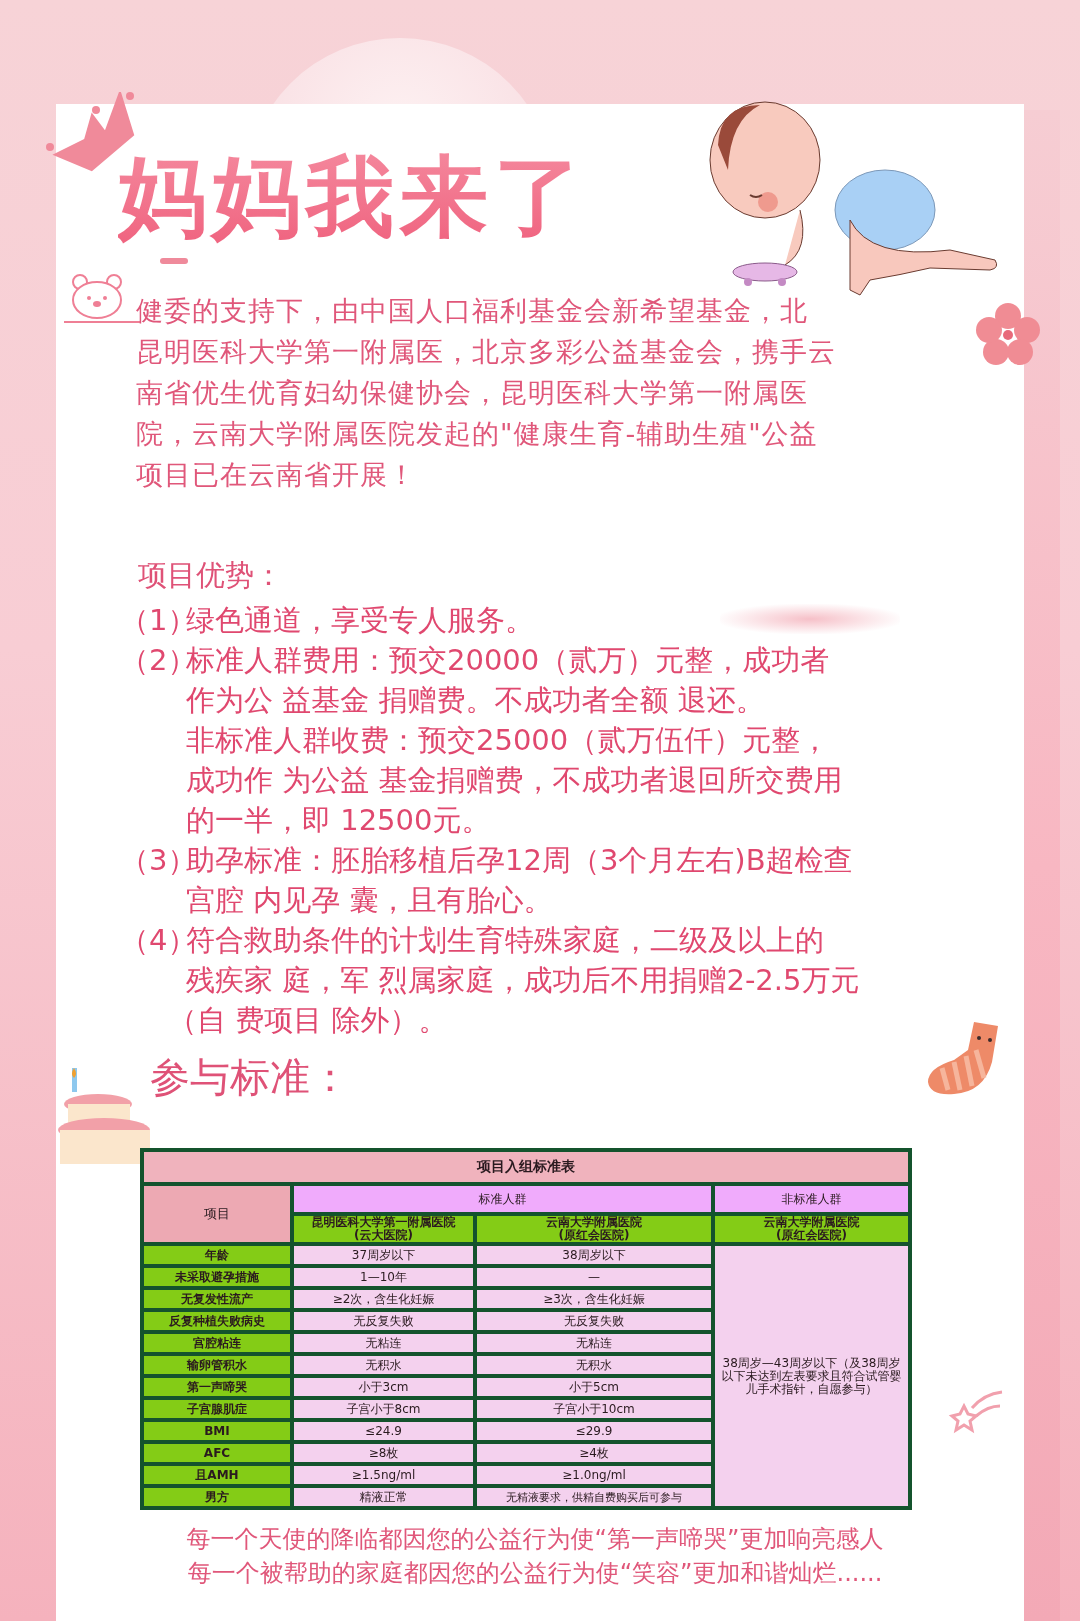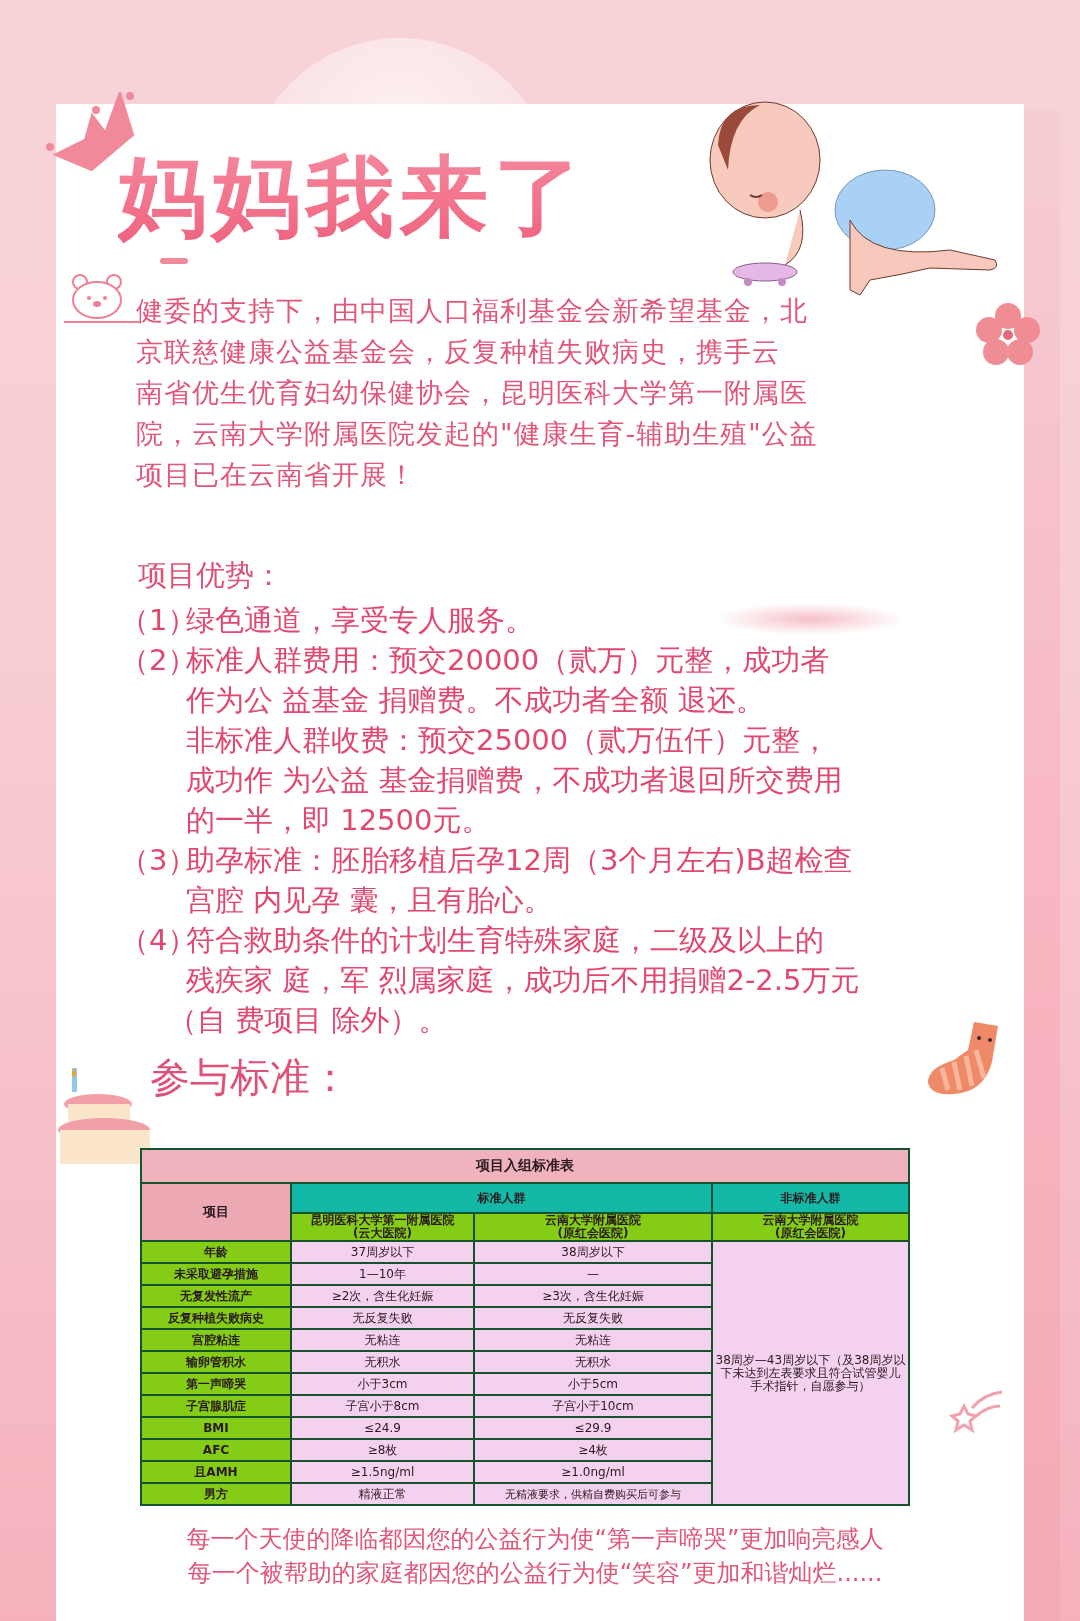--- a/index.html
+++ b/index.html
@@ -51,26 +51,26 @@
   .adv-num { width: 66px; flex: none; }
   .adv-body { flex: 1; }
   .adv-body div { white-space: nowrap; }
   .adv-tail { padding-left: 48px; }
   .join-title { position: absolute; left: 150px; top: 1050px; font-size: 40px; color: #df5277; }
 
   table.std {
     position: absolute; left: 140px; top: 1148px; width: 768px;
     border-collapse: collapse; font-size: 12px; color: #2a1a1f; table-layout: fixed;
   }
-  table.std td { border: 2px solid #14532d; text-align: center; vertical-align: middle; padding: 0 2px; }
+  table.std td { border: 4px solid #14532d; text-align: center; vertical-align: middle; padding: 0 2px; }
   .t-title { background: #f0b3bd; height: 34px; font-size: 14px; font-weight: bold; }
-  .t-group { background: #14b8a6; height: 30px; font-weight: bold; }
+  .t-group { background: #f0abfc; height: 30px; font-weight: normal; }
   .t-hosp { background: #84cc16; height: 28px; font-weight: bold; line-height: 13px; }
   .t-label { background: #84cc16; font-weight: bold; }
-  .t-head-label { background: #eda9b3; font-weight: bold; font-size: 13px; }
+  .t-head-label { background: #eda9b3; font-weight: normal; font-size: 13px; }
   .t-val { background: #f4d1ee; }
   .t-note { background: #f4d1ee; line-height: 13px; padding: 0 6px; }
   table.std tr.row td { height: 22px; }
 
   .footer { position: absolute; left: 110px; top: 1522px; width: 850px; text-align: center; font-size: 24px; line-height: 34px; color: #e0577a; }
 </style>
 </head>
 <body>
 
 <div class="bg-circle"></div>
@@ -116,21 +116,21 @@
       <circle cx="52" cy="28" r="13"></circle>
       <circle cx="45" cy="50" r="13"></circle>
     <circle cx="21" cy="50" r="13"></circle>
       <circle cx="14" cy="28" r="13"></circle>
   </g>
   <circle cx="33" cy="33" r="5" fill="#e86a7a"></circle>
 </svg>
 
 <div class="intro">
   <div>健委的支持下，由中国人口福利基金会新希望基金，北</div>
-  <div>京联慈健康公益基金会，反复种植失败病史，携手云</div>
+  <div>昆明医科大学第一附属医，北京多彩公益基金会，携手云</div>
   <div>南省优生优育妇幼保健协会，昆明医科大学第一附属医</div>
   <div>院，云南大学附属医院发起的"健康生育-辅助生殖"公益</div>
   <div>项目已在云南省开展！</div>
 </div>
 
 <div class="smear"></div>
 
 <div class="adv-title">项目优势：</div>
 <div class="adv-list">
   <div class="adv-item">

